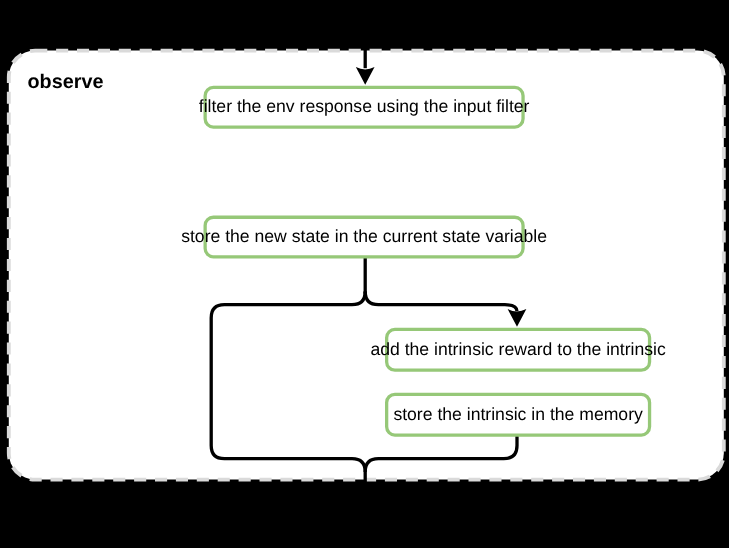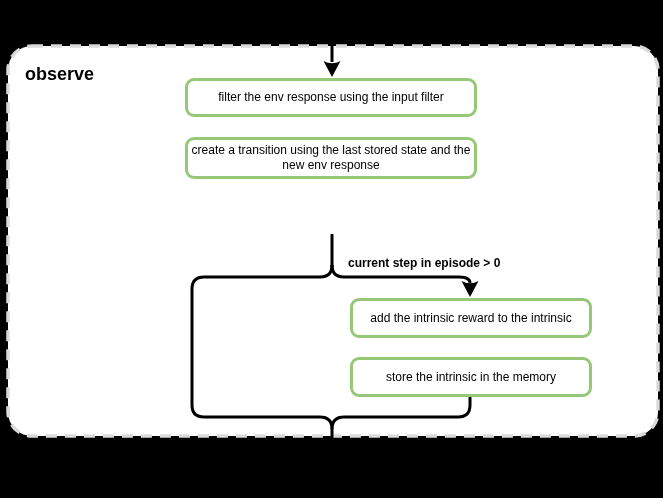--- a/index.html
+++ b/index.html
@@ -11,21 +11,21 @@
   body{background:var(--page-bg);font-family:"Liberation Sans",sans-serif}
   .stage{position:relative;width:586px;height:498px}
   .layer{position:absolute;left:0;top:0;width:663px;height:498px}
   svg .panel{fill:var(--panel-bg);stroke:var(--panel-border);stroke-width:3.5;stroke-dasharray:11 8}
   svg .flow{fill:none;stroke:var(--line);stroke-width:3}
   svg .ah{fill:var(--line);stroke:none}
   .diagram-title{position:absolute;left:25px;top:64px;font-size:18px;font-weight:bold;color:var(--text)}
   .node{position:absolute;background:var(--node-bg);border:3px solid var(--node-border);
         border-radius:9px;display:flex;flex-direction:column;align-items:center;justify-content:center;
         text-align:center;color:var(--text)}
-  .node-line{display:block;white-space:nowrap;font-size:12px;line-height:15px;color:var(--text)}
+  .node-line{display:block;white-space:nowrap;font-size:16px;line-height:15px;color:var(--text)}
   .cond-label{position:absolute;left:348px;top:256px;font-size:12px;font-weight:bold;
               color:var(--text);white-space:nowrap}
 </style>
 </head>
 <body>
 
 <div class="stage">
 
   <svg class="layer" viewBox="0 0 663 498">
 
@@ -43,27 +43,25 @@
 
     <path class="flow" d="M470,396 V405 Q470,417 458,417 H344 Q332,417 332,429"></path>
   </svg>
 
   <div class="diagram-title">observe</div>
 
   <div class="node" style="left:185px;top:78px;width:292px;height:39px">
     <span class="node-line">filter the env response using the input filter</span>
   </div>
 
-  <div class="node" style="left:185px;top:137px;width:292px;height:42px">
-    <span class="node-line">create a transition using the last stored state and the</span>
-    <span class="node-line">new env response</span>
+
+  <div class="node" style="left:185px;top:196px;width:292px;height:39px">
+    <span class="node-line">store the new state in the current state variable</span>
   </div>
 
-
-  <div class="cond-label">current step in episode &gt; 0</div>
 
   <div class="node" style="left:350px;top:298px;width:242px;height:40px">
     <span class="node-line">add the intrinsic reward to the intrinsic</span>
   </div>
 
   <div class="node" style="left:350px;top:357px;width:242px;height:40px">
     <span class="node-line">store the intrinsic in the memory</span>
   </div>
 
 </div>

